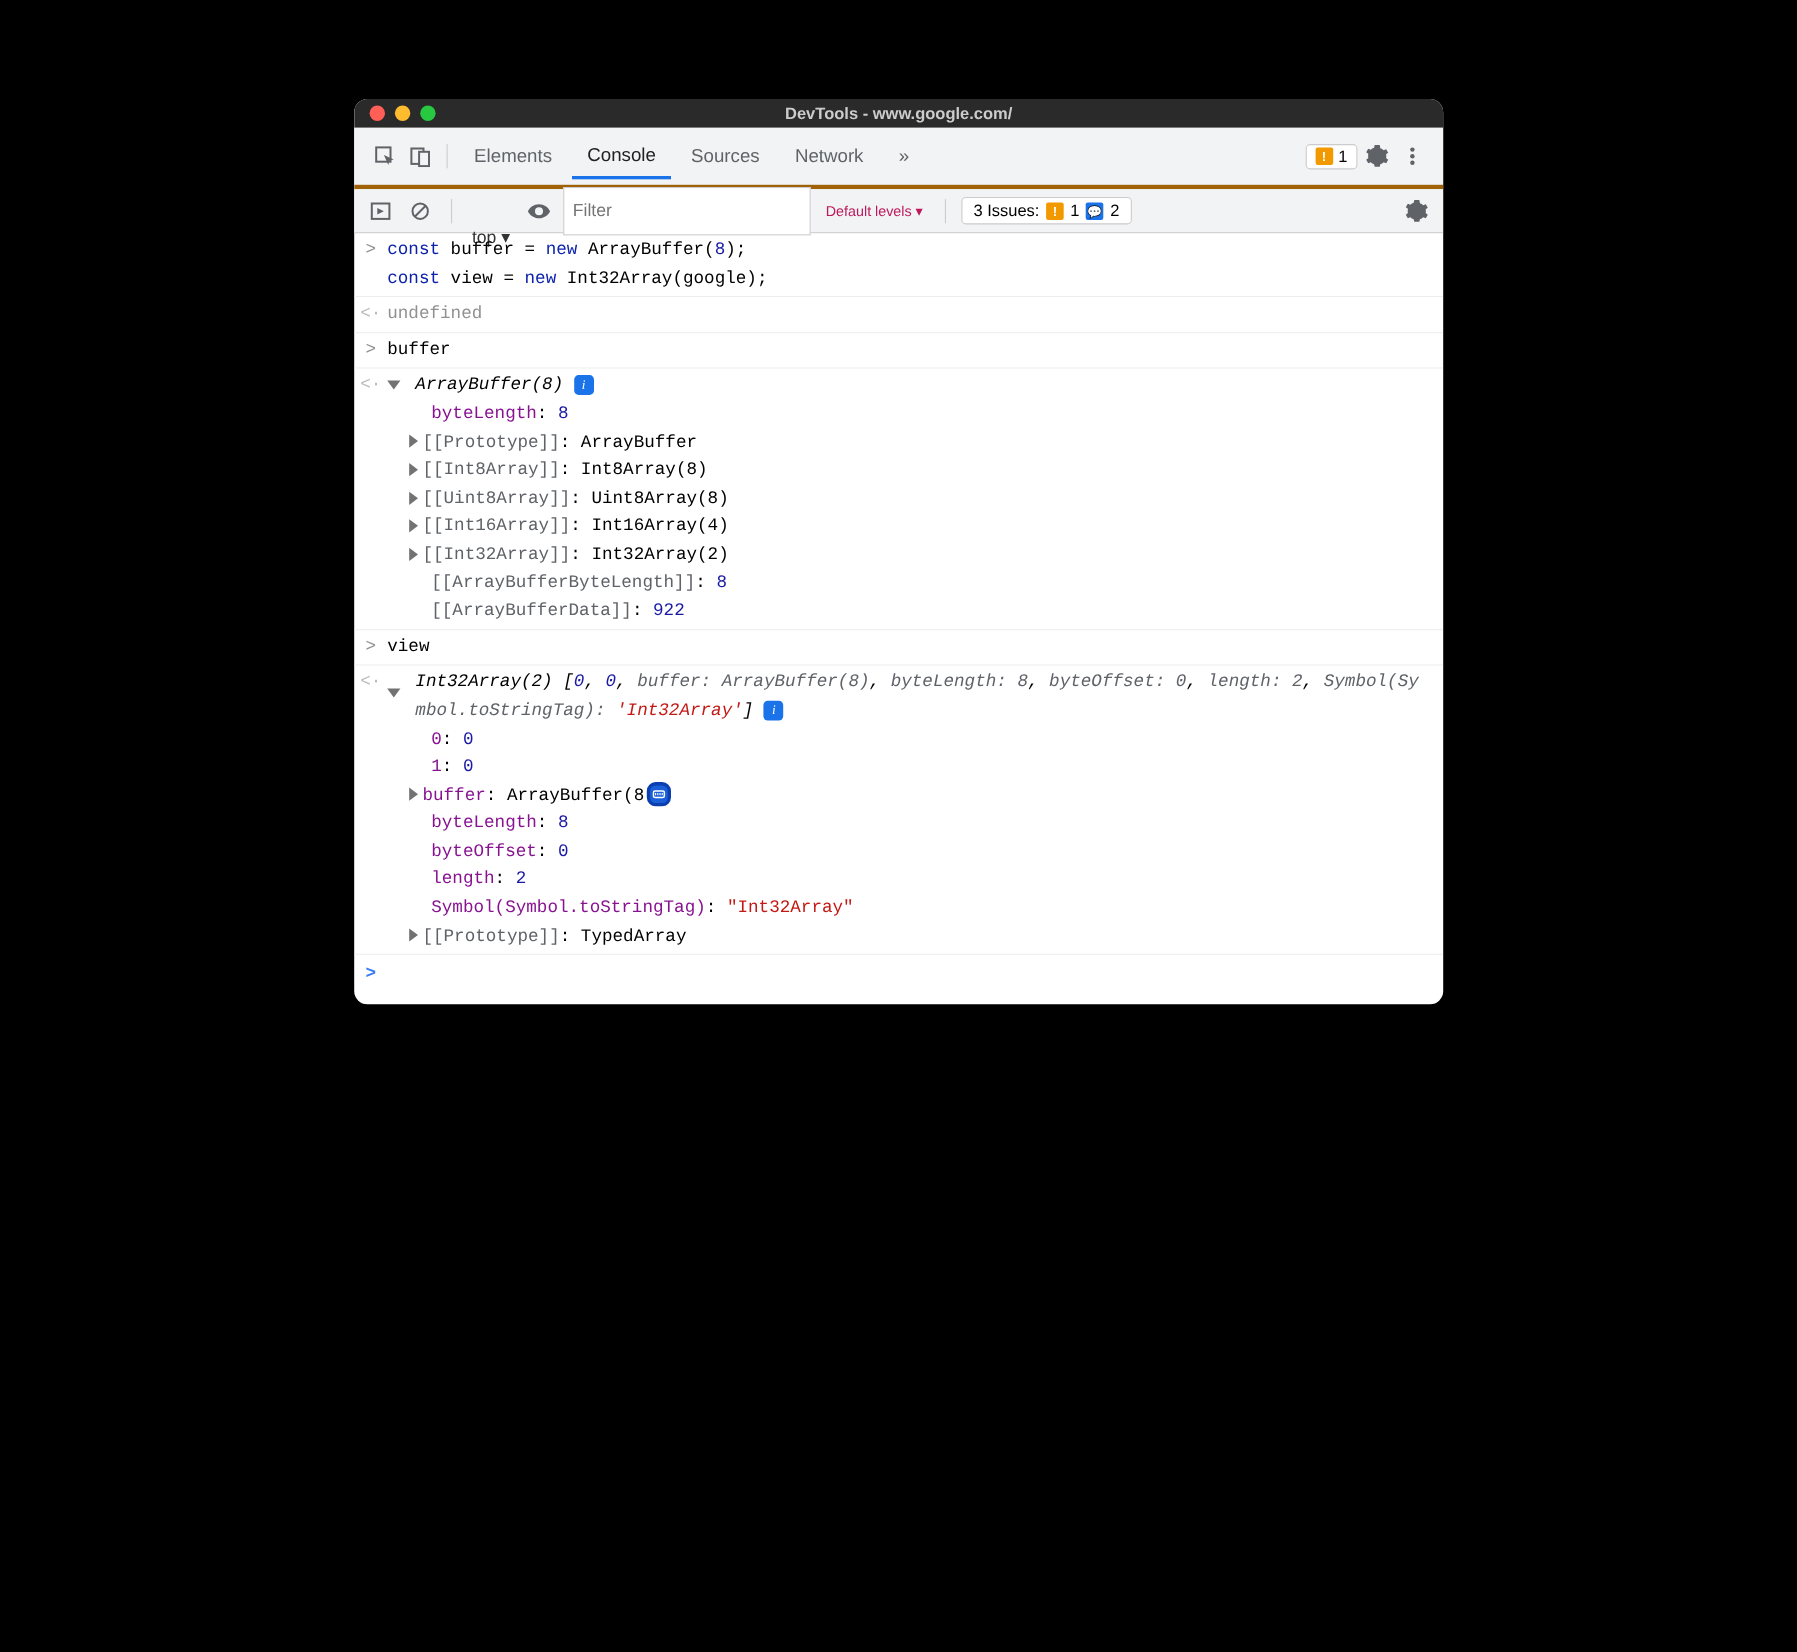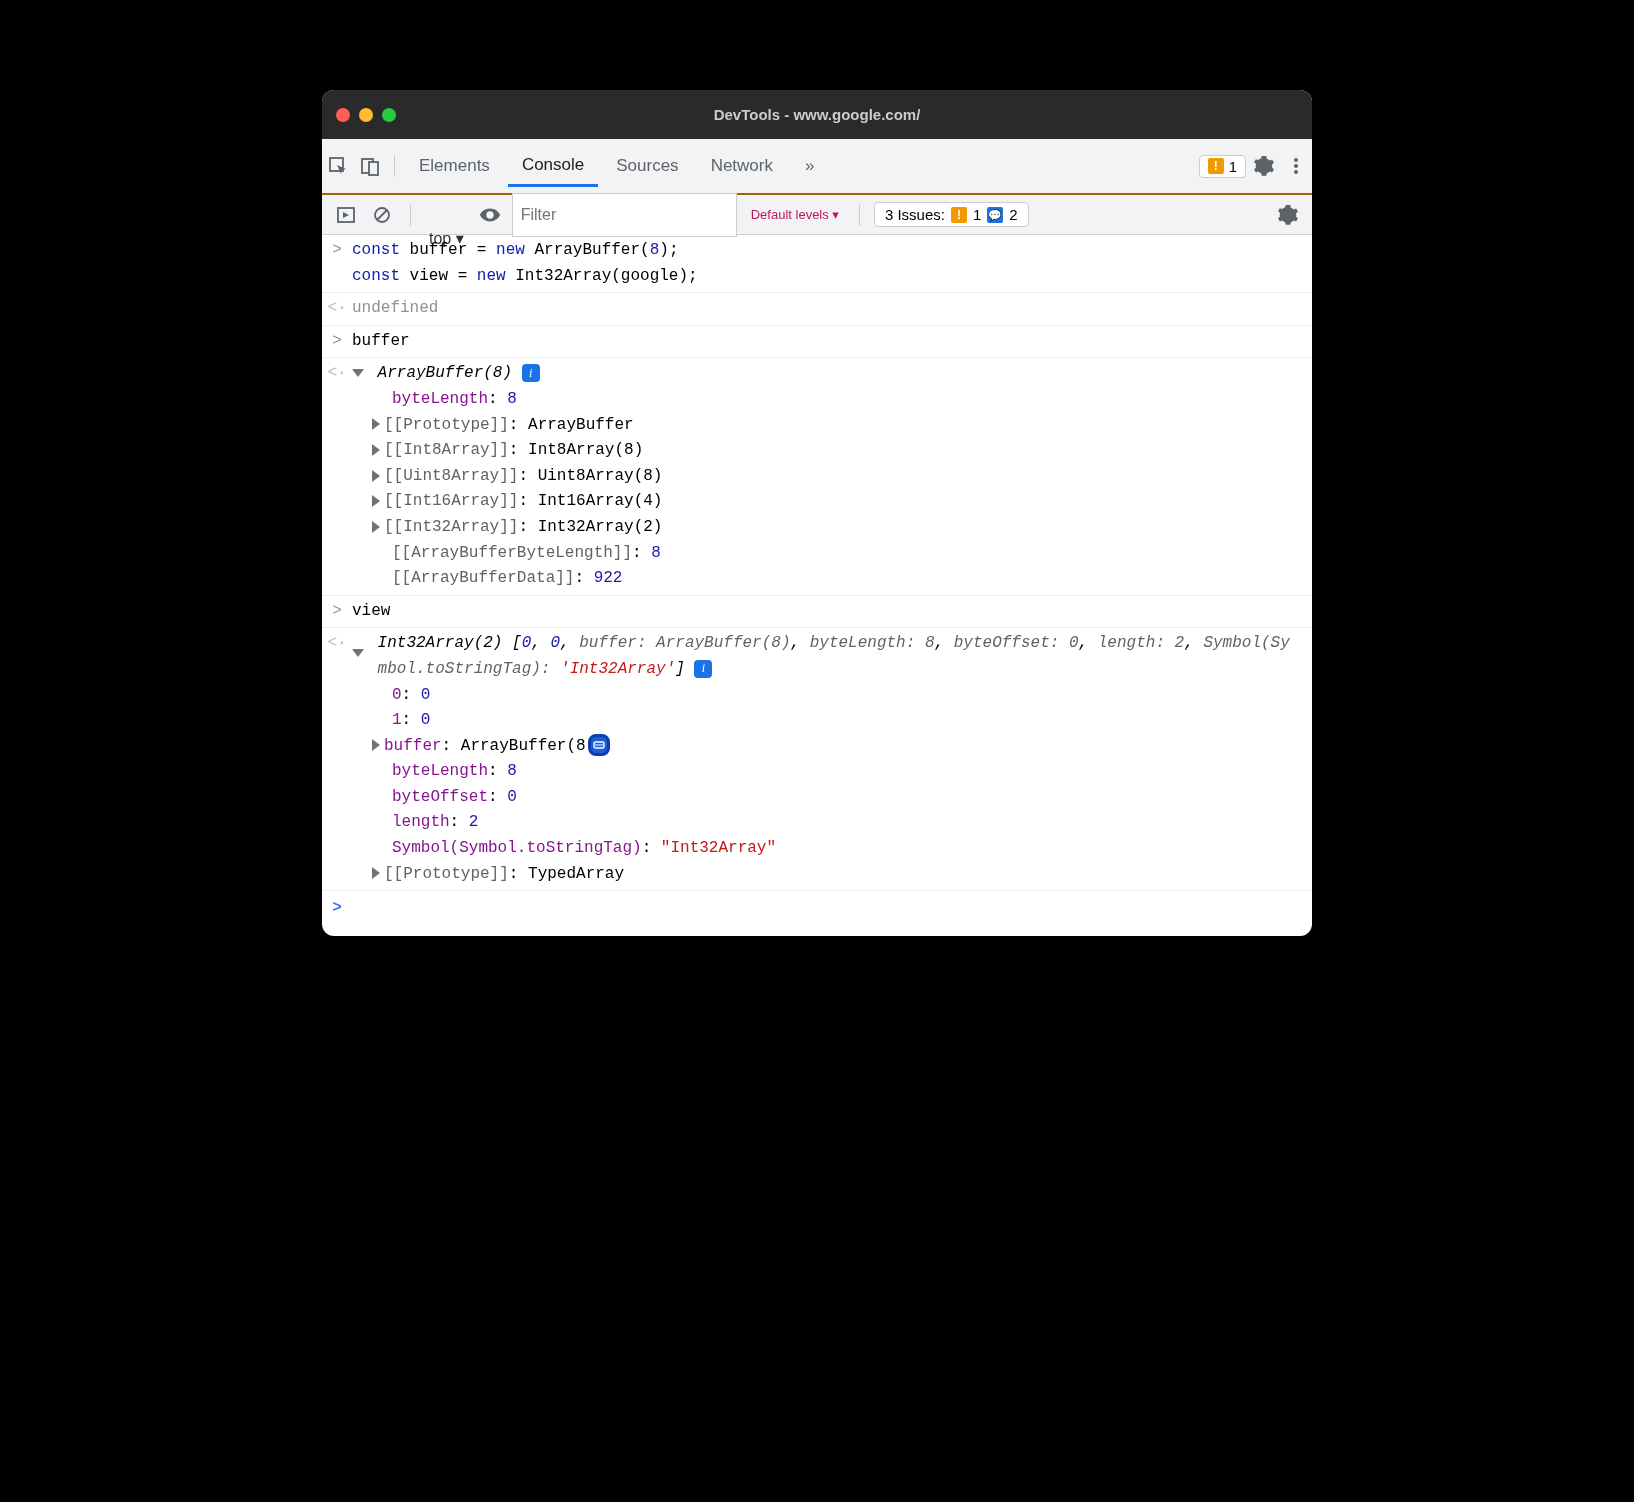--- a/index.html
+++ b/index.html
@@ -15,21 +15,21 @@
 }
 .window {
   width: 990px;
   background: #fff;
   border-radius: 12px;
   overflow: hidden;
   box-shadow: 0 20px 60px rgba(0,0,0,0.5);
 }
 .titlebar {
   background: #2a2a2a;
-  height: 49px;
+  height: 26px;
   display: flex;
   align-items: center;
   padding: 0 14px;
   position: relative;
 }
 .traffic { display: flex; gap: 9px; }
 .dot { width: 14px; height: 14px; border-radius: 50%; }
 .dot.r { background: #ff5f57; }
 .dot.y { background: #febc2e; }
 .dot.g { background: #28c840; }
@@ -39,22 +39,22 @@
   text-align: center;
   color: #ccc;
   font-size: 15px;
   font-weight: 600;
 }
 .toolbar1 {
   background: #f1f3f4;
   height: 56px;
   display: flex;
   align-items: center;
-  padding: 0 2px;
-  border-bottom: 2px solid #a16207;
+  padding: 0 14px;
+  border-bottom: 4px solid #a16207;
   gap: 4px;
 }
 .icon-btn {
   width: 28px; height: 28px;
   display: flex; align-items: center; justify-content: center;
   color: #5f6368;
   cursor: pointer;
 }
 .divider { width: 1px; height: 22px; background: #ccc; margin: 0 6px; }
 .tab {

